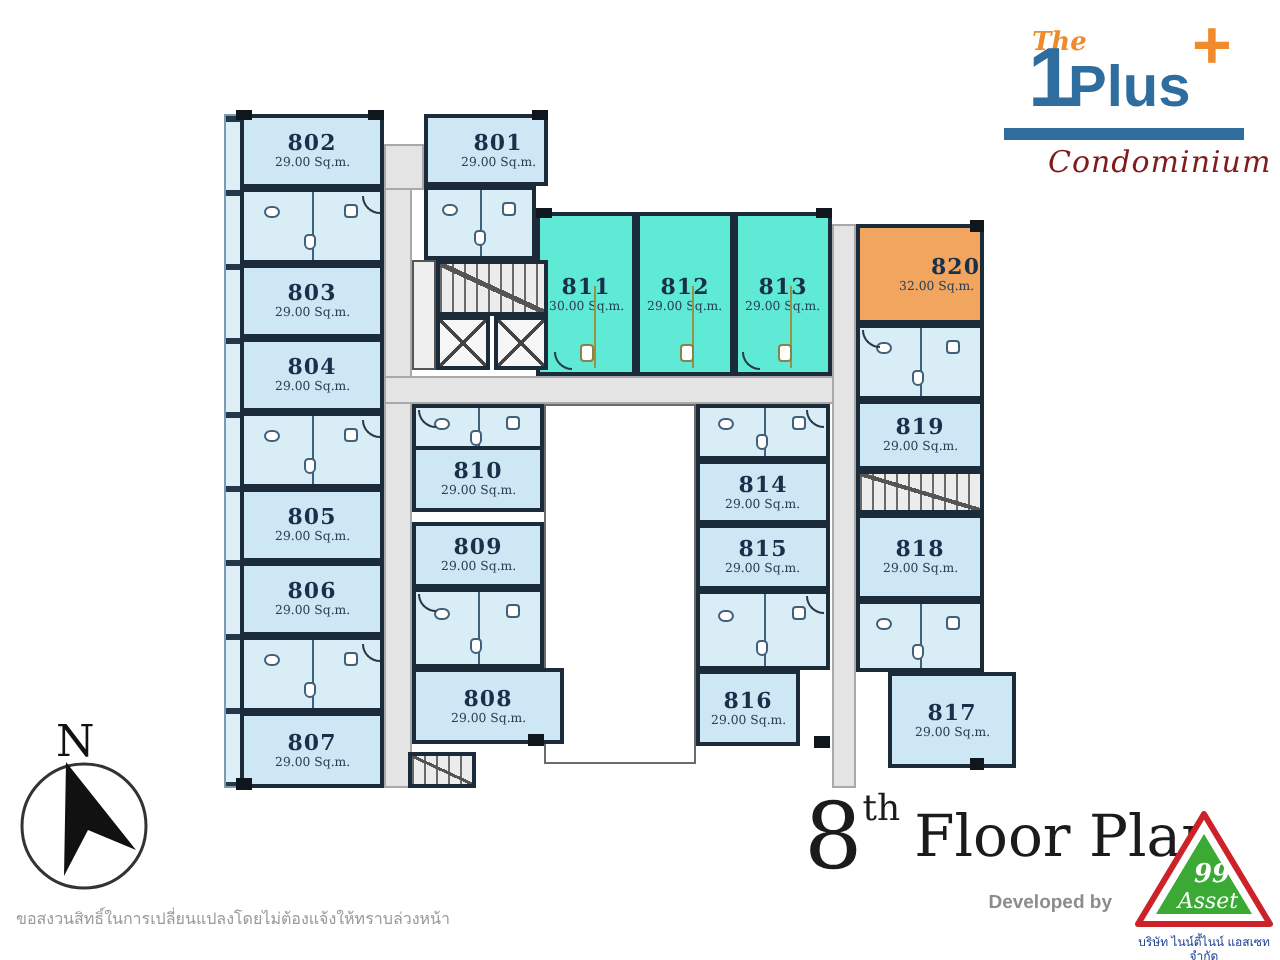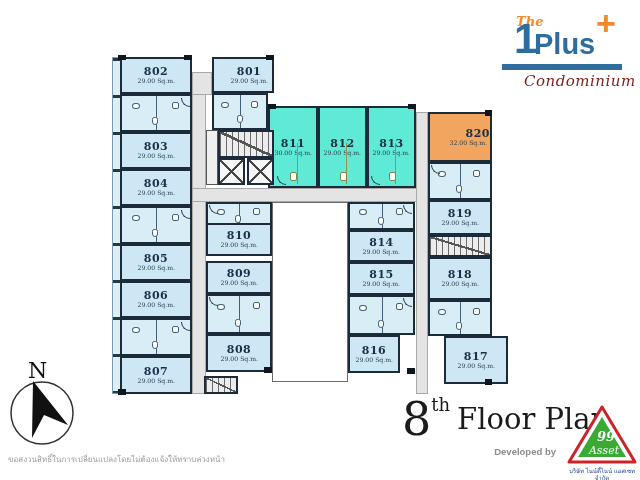--- a/index.html
+++ b/index.html
@@ -153,21 +153,21 @@
   </div>
 <div class="room" style="left:206px;top:261px;width:66px;height:33px;">
     <span class="no">809</span>
     <span class="ar">29.00 Sq.m.</span>
   </div>
 <div class="bath" style="left:206px;top:294px;width:66px;height:40px;">
     <i></i>
     <i></i>
     <i></i>
   </div>
-<div class="room" style="left:206px;top:334px;width:66px;height:38px;">
+<div class="room" style="left:206px;top:334px;width:76px;height:38px;">
     <span class="no">808</span>
     <span class="ar">29.00 Sq.m.</span>
   </div>
 <div class="stairs" style="left:204px;top:376px;width:34px;height:18px;"></div>
 
 <div class="bath" style="left:348px;top:202px;width:67px;height:28px;">
     <i></i>
     <i></i>
     <i></i>
   </div>

